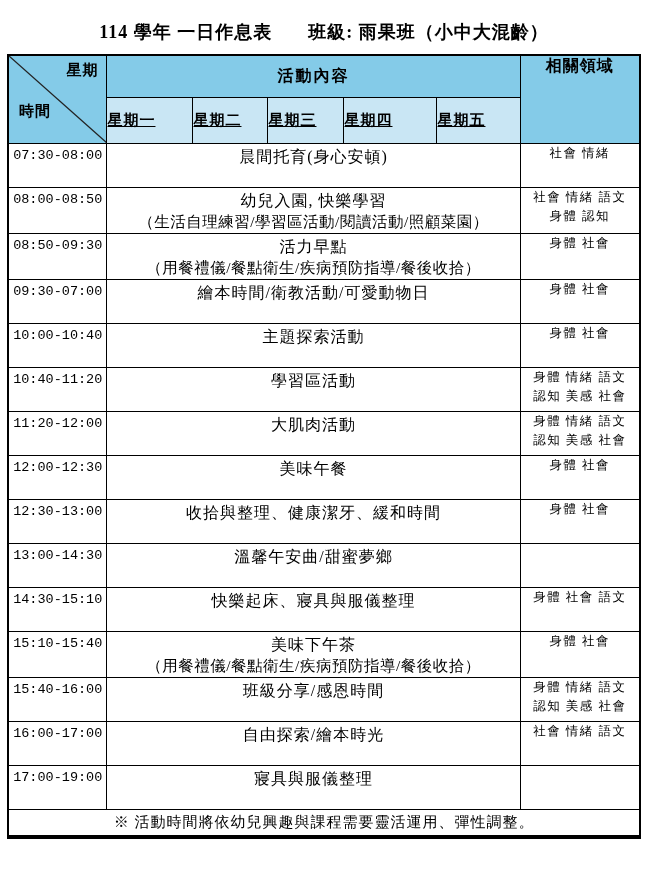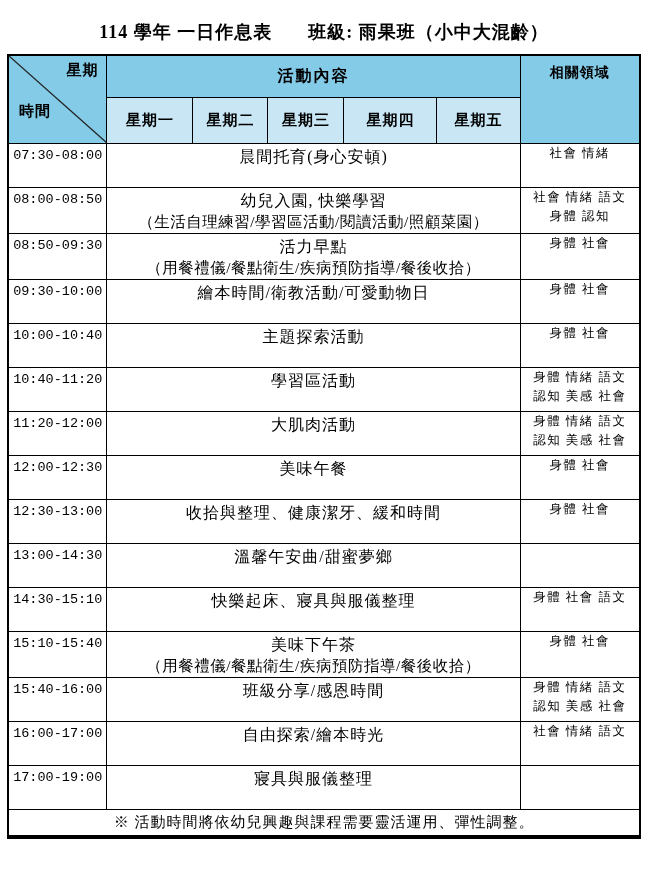--- a/index.html
+++ b/index.html
@@ -34,22 +34,22 @@
   tr.hrow2{height:46px;}
   tr.drow{height:44px;}
   tr.frow{height:28px;}
   .hdr-bg{background:var(--header-blue);}
   .sub-bg{background:var(--subheader-blue);}
   .corner-cell{position:relative;overflow:hidden;}
   .corner-cell svg{position:absolute;left:0;top:0;width:100%;height:100%;}
   .corner-top{position:absolute;top:5px;right:8px;font-size:15px;font-weight:bold;letter-spacing:1px;}
   .corner-bottom{position:absolute;bottom:22px;left:10px;font-size:15px;font-weight:bold;letter-spacing:1px;}
   .activity-hdr{text-align:center;vertical-align:middle;font-size:16px;font-weight:bold;letter-spacing:2px;}
-  .domain-hdr{text-align:center;vertical-align:top;padding-top:8px;font-size:14px;font-weight:bold;letter-spacing:1px;margin-left:26px;}
-  .day-cell{text-align:center;vertical-align:middle;font-size:15px;font-weight:bold;letter-spacing:1px;}
+  .domain-hdr{text-align:center;vertical-align:top;font-size:16px;font-weight:bold;letter-spacing:1px;margin-left:26px;}
+  .day-cell{text-align:left;vertical-align:middle;font-size:15px;font-weight:bold;letter-spacing:1px;text-decoration:underline;}
   .time-cell{
     text-align:center;vertical-align:top;padding-top:4px;
     font-family:"Liberation Mono","DejaVu Sans Mono",monospace;
     font-size:13.5px;background:#fff;margin-left:28px;
   }
   .activity-cell{text-align:center;vertical-align:top;padding-top:2px;background:#fff;}
   .act-line1{font-size:16px;line-height:21px;letter-spacing:1px;}
   .act-line2{font-size:15.5px;line-height:22px;letter-spacing:0.5px;}
   .domain-cell{text-align:center;vertical-align:top;padding-top:0;background:#fff;}
   .domain-cell div{font-size:12.5px;line-height:19px;letter-spacing:1.5px;}
@@ -128,21 +128,21 @@
         <div class="act-line1">活力早點</div>
         <div class="act-line2">（用餐禮儀/餐點衛生/疾病預防指導/餐後收拾）</div>
       </td>
       <td class="domain-cell">
         <div>身體 社會</div>
         <div></div>
       </td>
     </tr>
 
     <tr class="drow">
-      <td class="time-cell">09:30-10:00</td>
+      <td class="time-cell">09:30-07:00</td>
       <td class="activity-cell" colspan="5">
         <div class="act-line1">繪本時間/衛教活動/可愛動物日</div>
         <div class="act-line2"></div>
       </td>
       <td class="domain-cell">
         <div>身體 社會</div>
         <div></div>
       </td>
     </tr>
 

